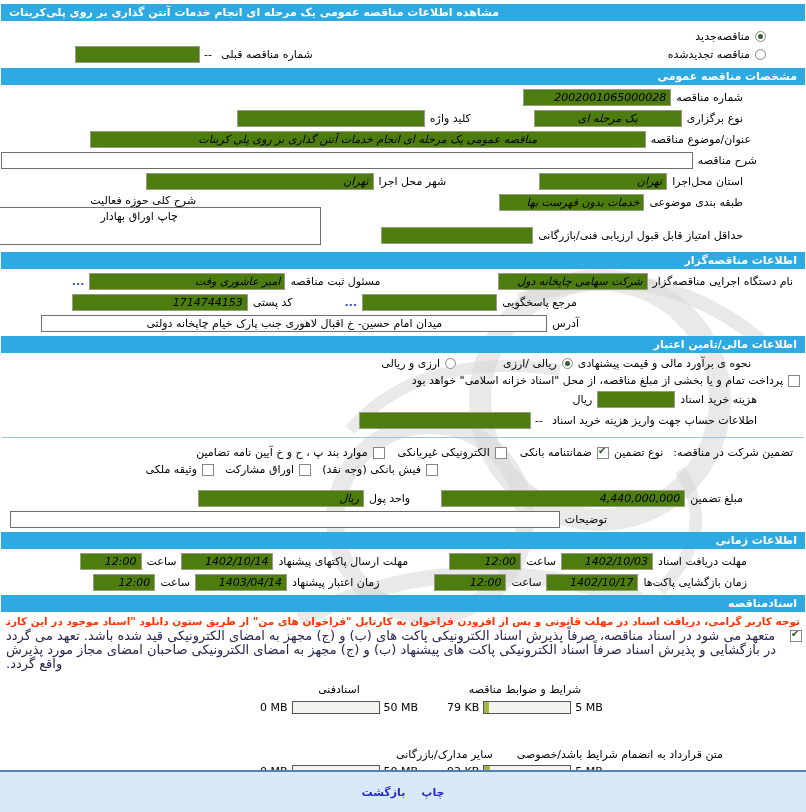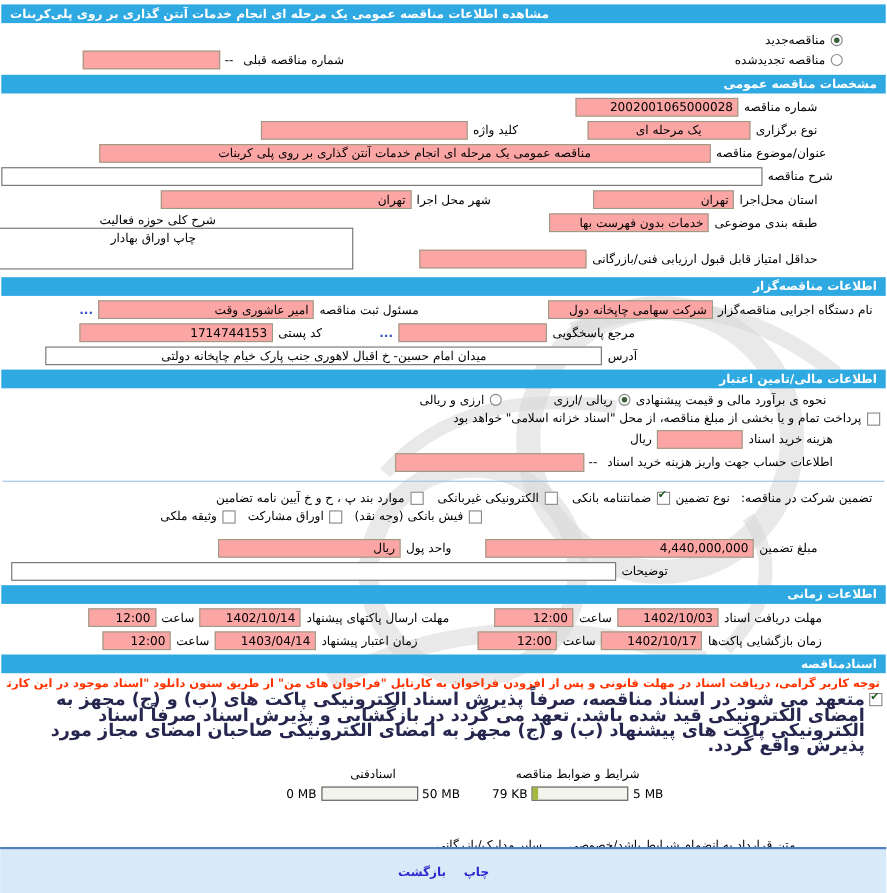--- a/index.html
+++ b/index.html
@@ -4,33 +4,33 @@
 <style>
   html,body{margin:0;padding:0;background:#fff;}
   body{font-family:"DejaVu Sans","Liberation Sans",sans-serif;font-size:11px;color:#000;}
   .page{position:relative;width:806px;height:812px;overflow:hidden;direction:rtl;background:#fff;margin:0 auto;}
   .wm{position:absolute;inset:0;pointer-events:none;z-index:0;}
   .content{position:relative;z-index:1;}
   .titlebar{margin:4px 1px 0;height:17px;background:#2FA9E1;color:#fff;font-weight:bold;line-height:17px;padding:0 8px;text-align:left;overflow:hidden;white-space:nowrap;}
   .secbar{margin:4px 1px 3px;height:17px;background:#2FA9E1;color:#fff;font-weight:bold;line-height:17px;padding:0 8px;overflow:hidden;white-space:nowrap;}
   .row{display:flex;align-items:center;margin:4px 0;position:relative;}
   .lbl{white-space:nowrap;padding:0 5px;}
-  .yf{background:#fca5a5;border:1px solid #9a9a85;height:17px;box-sizing:border-box;line-height:15px;padding:0 4px;overflow:hidden;white-space:nowrap;flex:none;text-align:right;}
+  .yf{background:#4d7c0f;border:1px solid #9a9a85;height:17px;box-sizing:border-box;line-height:15px;padding:0 4px;overflow:hidden;white-space:nowrap;flex:none;text-align:right;font-style:italic;}
   .wf{background:#fff;border:1px solid #6e6e6e;height:17px;box-sizing:border-box;line-height:15px;padding:0 4px;overflow:hidden;white-space:nowrap;flex:none;text-align:right;}
   .center{text-align:center;}
   .radio{width:11px;height:11px;border-radius:50%;border:1px solid #888;background:#fdfdfd;flex:none;position:relative;box-sizing:border-box;}
   .radio.sel::after{content:"";position:absolute;top:2px;left:2px;right:2px;bottom:2px;border-radius:50%;background:#3a5f3a;}
   .cb{width:12px;height:12px;border:1px solid #888;background:#fff;flex:none;position:relative;box-sizing:border-box;}
   .cb.checked::after{content:"\2714";position:absolute;top:-3px;left:0px;font-size:10px;color:#1e5a1e;}
   .dots{color:#3355cc;font-weight:bold;padding:0 5px;cursor:pointer;flex:none;}
   .dash{padding:0 4px;flex:none;}
   .warn{color:#ff3300;font-weight:bold;font-size:10.5px;margin:3px 6px 1px;white-space:nowrap;overflow:hidden;}
   .commit{display:flex;align-items:flex-start;margin:2px 4px 4px 6px;}
   .commit .cb{margin-top:1px;margin-left:4px;}
-  .commit p{margin:0;font-weight:bold;color:#26264f;font-size:16px;line-height:14px;text-align:right;}
+  .commit p{margin:0;font-weight:normal;color:#26264f;font-size:13px;line-height:14px;text-align:left;}
   .hdiv{height:1px;background:#9DC3E6;margin:8px 2px;}
   .docs{width:372px;margin:12px 188px 0 0;}
   .docrow{display:flex;}
   .doccell{width:186px;text-align:center;flex:none;}
   .pwrap{display:flex;direction:ltr;align-items:center;justify-content:center;gap:4px;width:186px;flex:none;}
   .pbar{width:88px;height:13px;border:1px solid #555;background:#f4f4ee;position:relative;box-sizing:border-box;}
   .pfill{position:absolute;left:0;top:0;bottom:0;background:#A4B73E;}
   .footer{position:absolute;left:0;right:0;bottom:0;height:40px;background:#D8EAF8;border-top:2px solid #4F81BD;display:flex;align-items:center;justify-content:center;gap:16px;z-index:1;}
   .flink{color:#2a2ad0;font-weight:bold;cursor:pointer;}
   textarea.act{resize:none;width:358px;height:32px;background:#fff;border:1px solid #6e6e6e;font-family:inherit;font-size:11px;text-align:center;overflow:hidden;}

